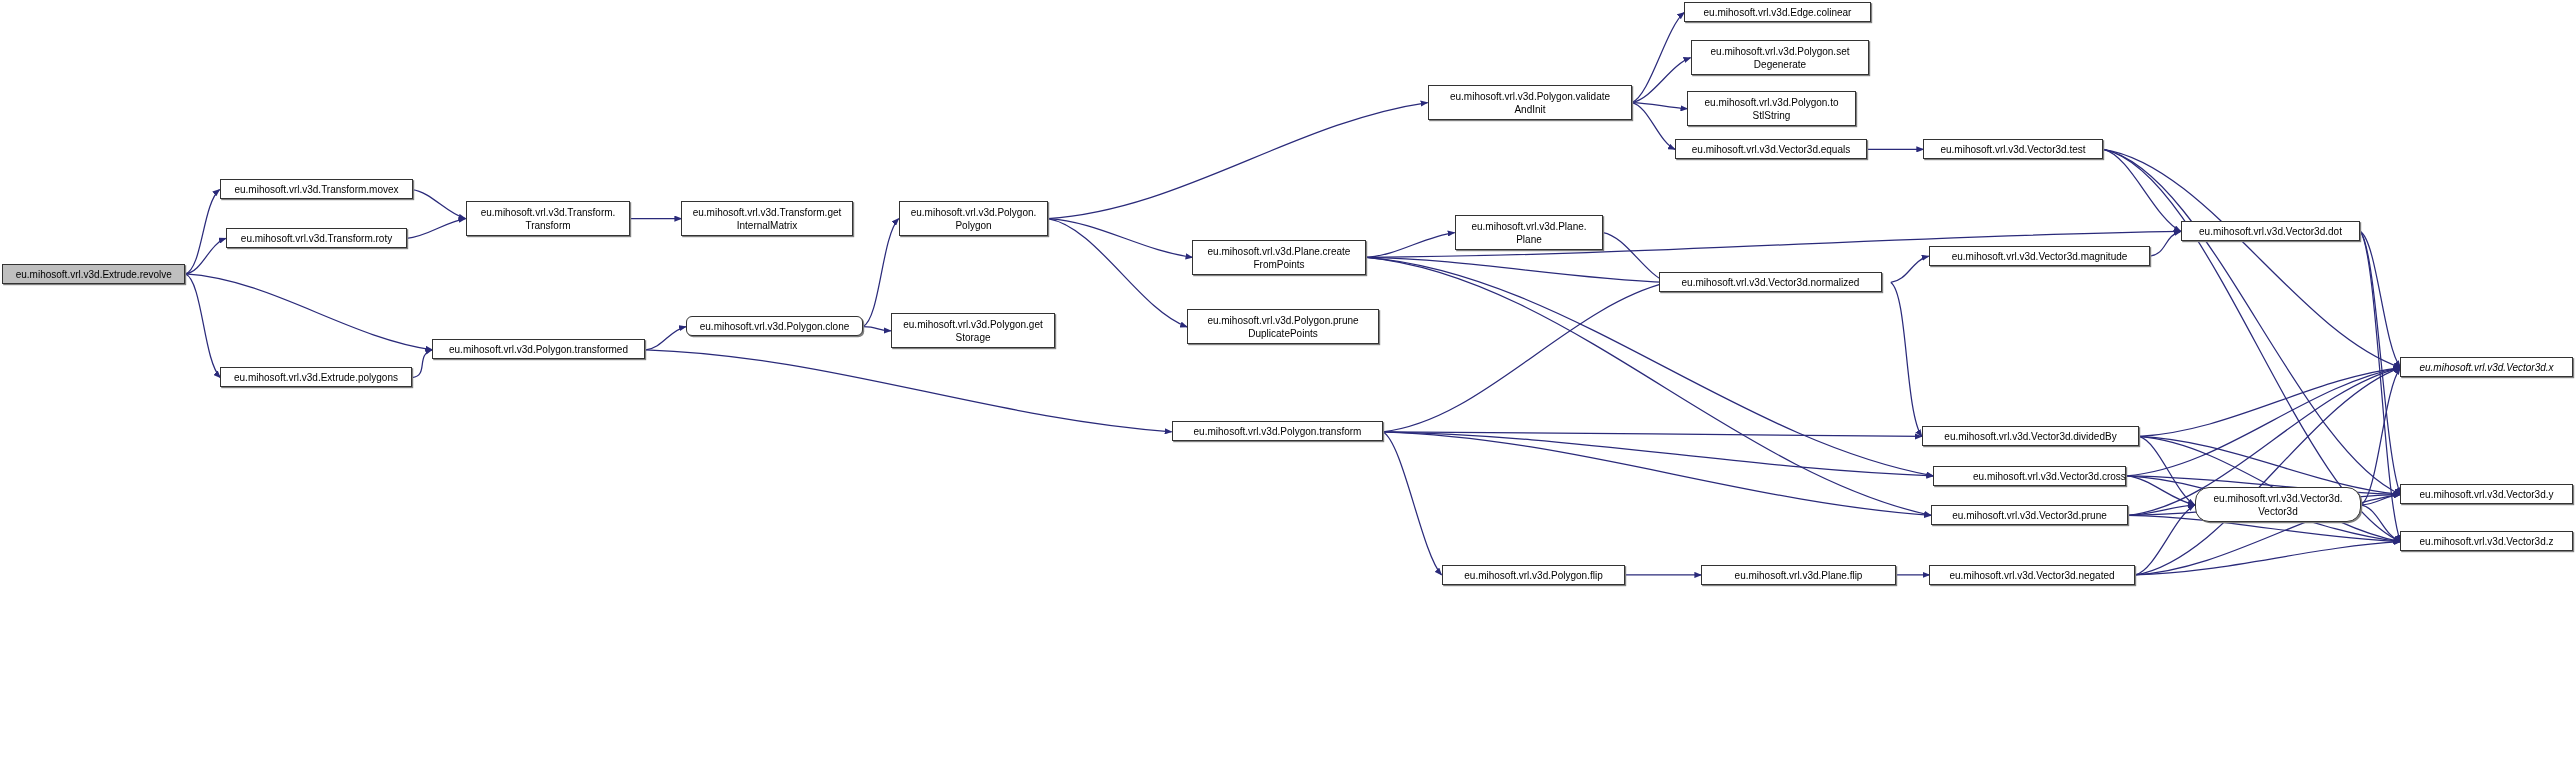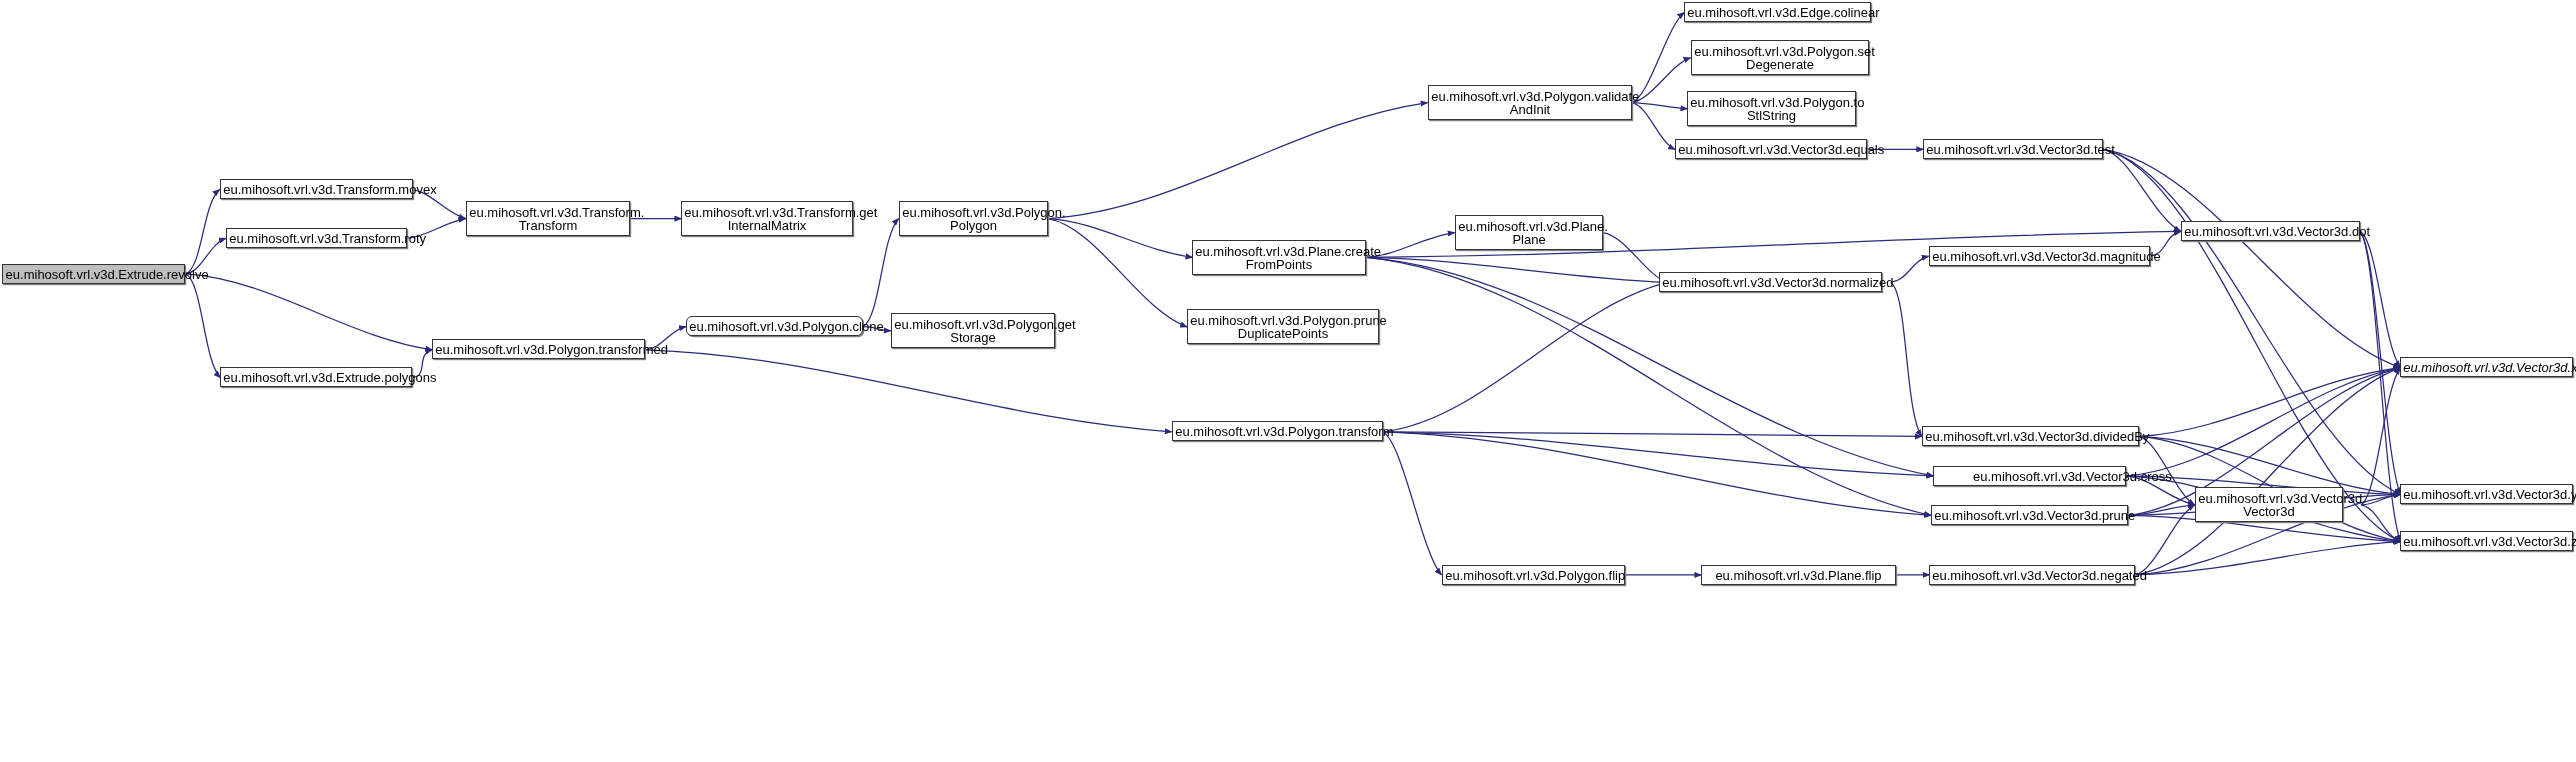--- a/index.html
+++ b/index.html
@@ -11,21 +11,21 @@
     font-family:"Liberation Sans","DejaVu Sans",sans-serif;
     overflow:hidden;
   }
   #edges{position:absolute;left:0;top:0;width:2576px;height:763px;}
   .node{
     position:absolute;
     box-sizing:border-box;
     border:0.8px solid #333333;
     background:#ffffff;
     color:#000000;
-    font-size:13px;
+    font-size:10px;
     line-height:13px;
     text-align:center;
     display:flex;
     align-items:center;
     justify-content:center;
     white-space:pre-line;
     box-shadow:1.2px 1.2px 0 0 #808080;
     z-index:5;
     padding:0 2.3px;
   }
@@ -140,21 +140,21 @@
     <div class="node" style="left: 1187px; top: 309px; width: 192px; height: 35px;"><span class="lbl">eu.mihosoft.vrl.v3d.Polygon.prune
 DuplicatePoints</span></div>
     <div class="node" style="left: 1659px; top: 272px; width: 223px; height: 20px;"><span class="lbl">eu.mihosoft.vrl.v3d.Vector3d.normalized</span></div>
     <div class="node" style="left: 1929px; top: 246px; width: 221px; height: 20px;"><span class="lbl">eu.mihosoft.vrl.v3d.Vector3d.magnitude</span></div>
     <div class="node" style="left: 2181px; top: 221px; width: 179px; height: 20px;"><span class="lbl">eu.mihosoft.vrl.v3d.Vector3d.dot</span></div>
     <div class="node" style="left: 1172px; top: 421px; width: 211px; height: 20px;"><span class="lbl">eu.mihosoft.vrl.v3d.Polygon.transform</span></div>
     <div class="node" style="left: 1922px; top: 426px; width: 217px; height: 20px;"><span class="lbl">eu.mihosoft.vrl.v3d.Vector3d.dividedBy</span></div>
     <div class="node" style="left: 1933px; top: 466px; width: 193px; height: 20px; padding-left: 39px;"><span class="lbl">eu.mihosoft.vrl.v3d.Vector3d.cross</span></div>
     <div class="node" style="left: 1931px; top: 505px; width: 197px; height: 20px;"><span class="lbl">eu.mihosoft.vrl.v3d.Vector3d.prune</span></div>
     <div class="node" style="left: 1929px; top: 565px; width: 206px; height: 20px;"><span class="lbl">eu.mihosoft.vrl.v3d.Vector3d.negated</span></div>
-    <div class="node" style="left: 2195px; top: 487px; width: 148px; height: 35px;"><span class="lbl">eu.mihosoft.vrl.v3d.Vector3d.
+    <div class="node" style="left: 2195px; top: 487px; width: 166px; height: 35px; border-radius: 14px;"><span class="lbl">eu.mihosoft.vrl.v3d.Vector3d.
 Vector3d</span></div>
     <div class="node" style="left: 2400px; top: 357px; width: 173px; height: 20px; font-style: italic;"><span class="lbl">eu.mihosoft.vrl.v3d.Vector3d.x</span></div>
     <div class="node" style="left: 2400px; top: 484px; width: 173px; height: 20px;"><span class="lbl">eu.mihosoft.vrl.v3d.Vector3d.y</span></div>
     <div class="node" style="left: 2400px; top: 531px; width: 173px; height: 20px;"><span class="lbl">eu.mihosoft.vrl.v3d.Vector3d.z</span></div>
     <div class="node" style="left: 1442px; top: 565px; width: 183px; height: 20px;"><span class="lbl">eu.mihosoft.vrl.v3d.Polygon.flip</span></div>
     <div class="node" style="left: 1701px; top: 565px; width: 195px; height: 20px;"><span class="lbl">eu.mihosoft.vrl.v3d.Plane.flip</span></div>
   </div>
 
 
 </body></html>

